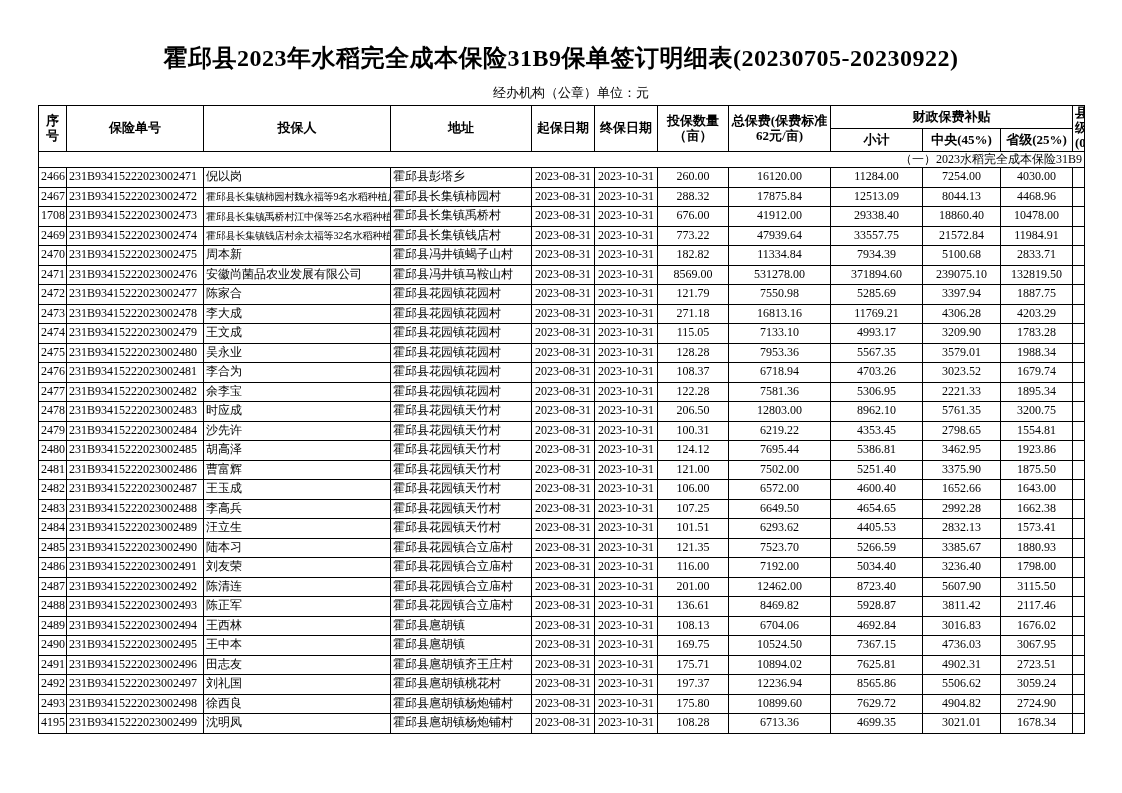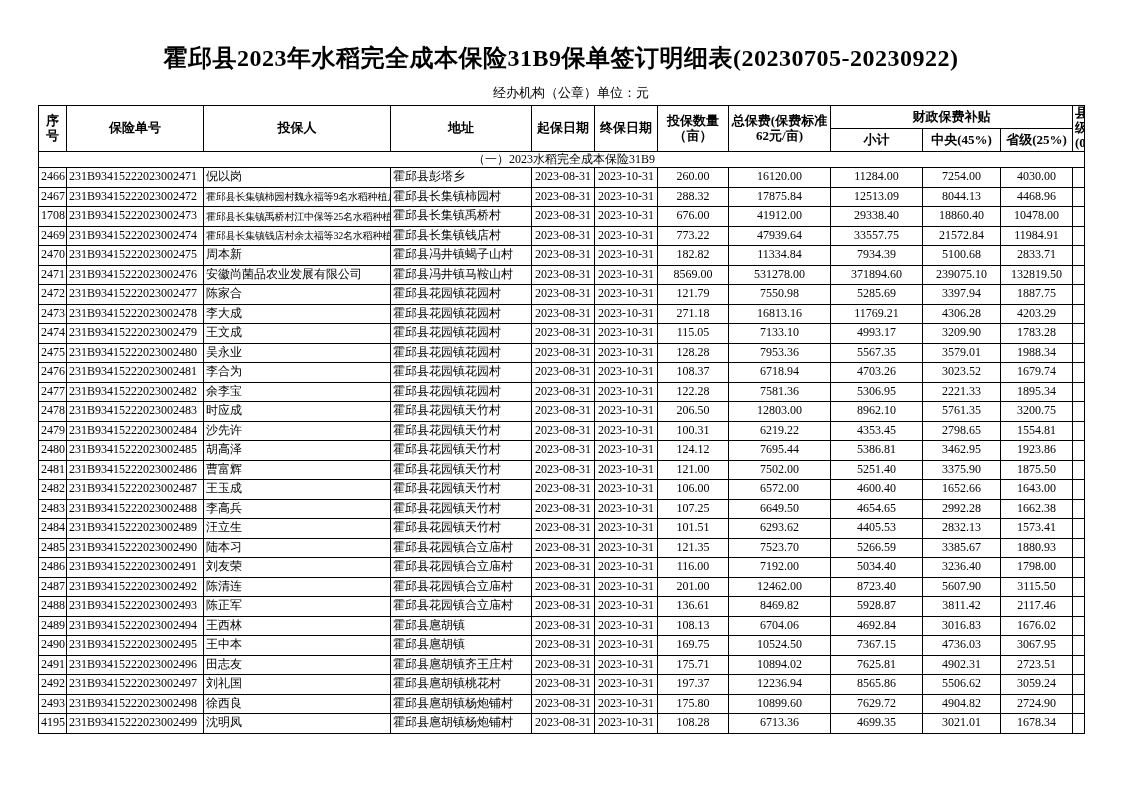--- a/index.html
+++ b/index.html
@@ -24,21 +24,21 @@
   }
   table.policy th, table.policy td {
     border:1px solid #000; padding:0 2px;
     overflow:hidden; white-space:nowrap; line-height:1.15;
   }
   table.policy thead th {
     font-weight:bold; text-align:center; vertical-align:middle;
     white-space:normal; height:22px; font-size:13px;
   }
   th.county-h { font-size:11px; padding:0 1px; line-height:1.05; }
-  tr.section-row td { height:15px; text-align:center; padding-left:7px; }
+  tr.section-row td { height:15px; text-align:right; padding-left:7px; }
   tr.data-row td { height:18.5px; }
   td.a-c { text-align:center; }
   td.a-l { text-align:left; }
   td.compact { font-size:10px; letter-spacing:-0.2px; }
 </style>
 </head>
 <body>
 
 <div class="page">
 

